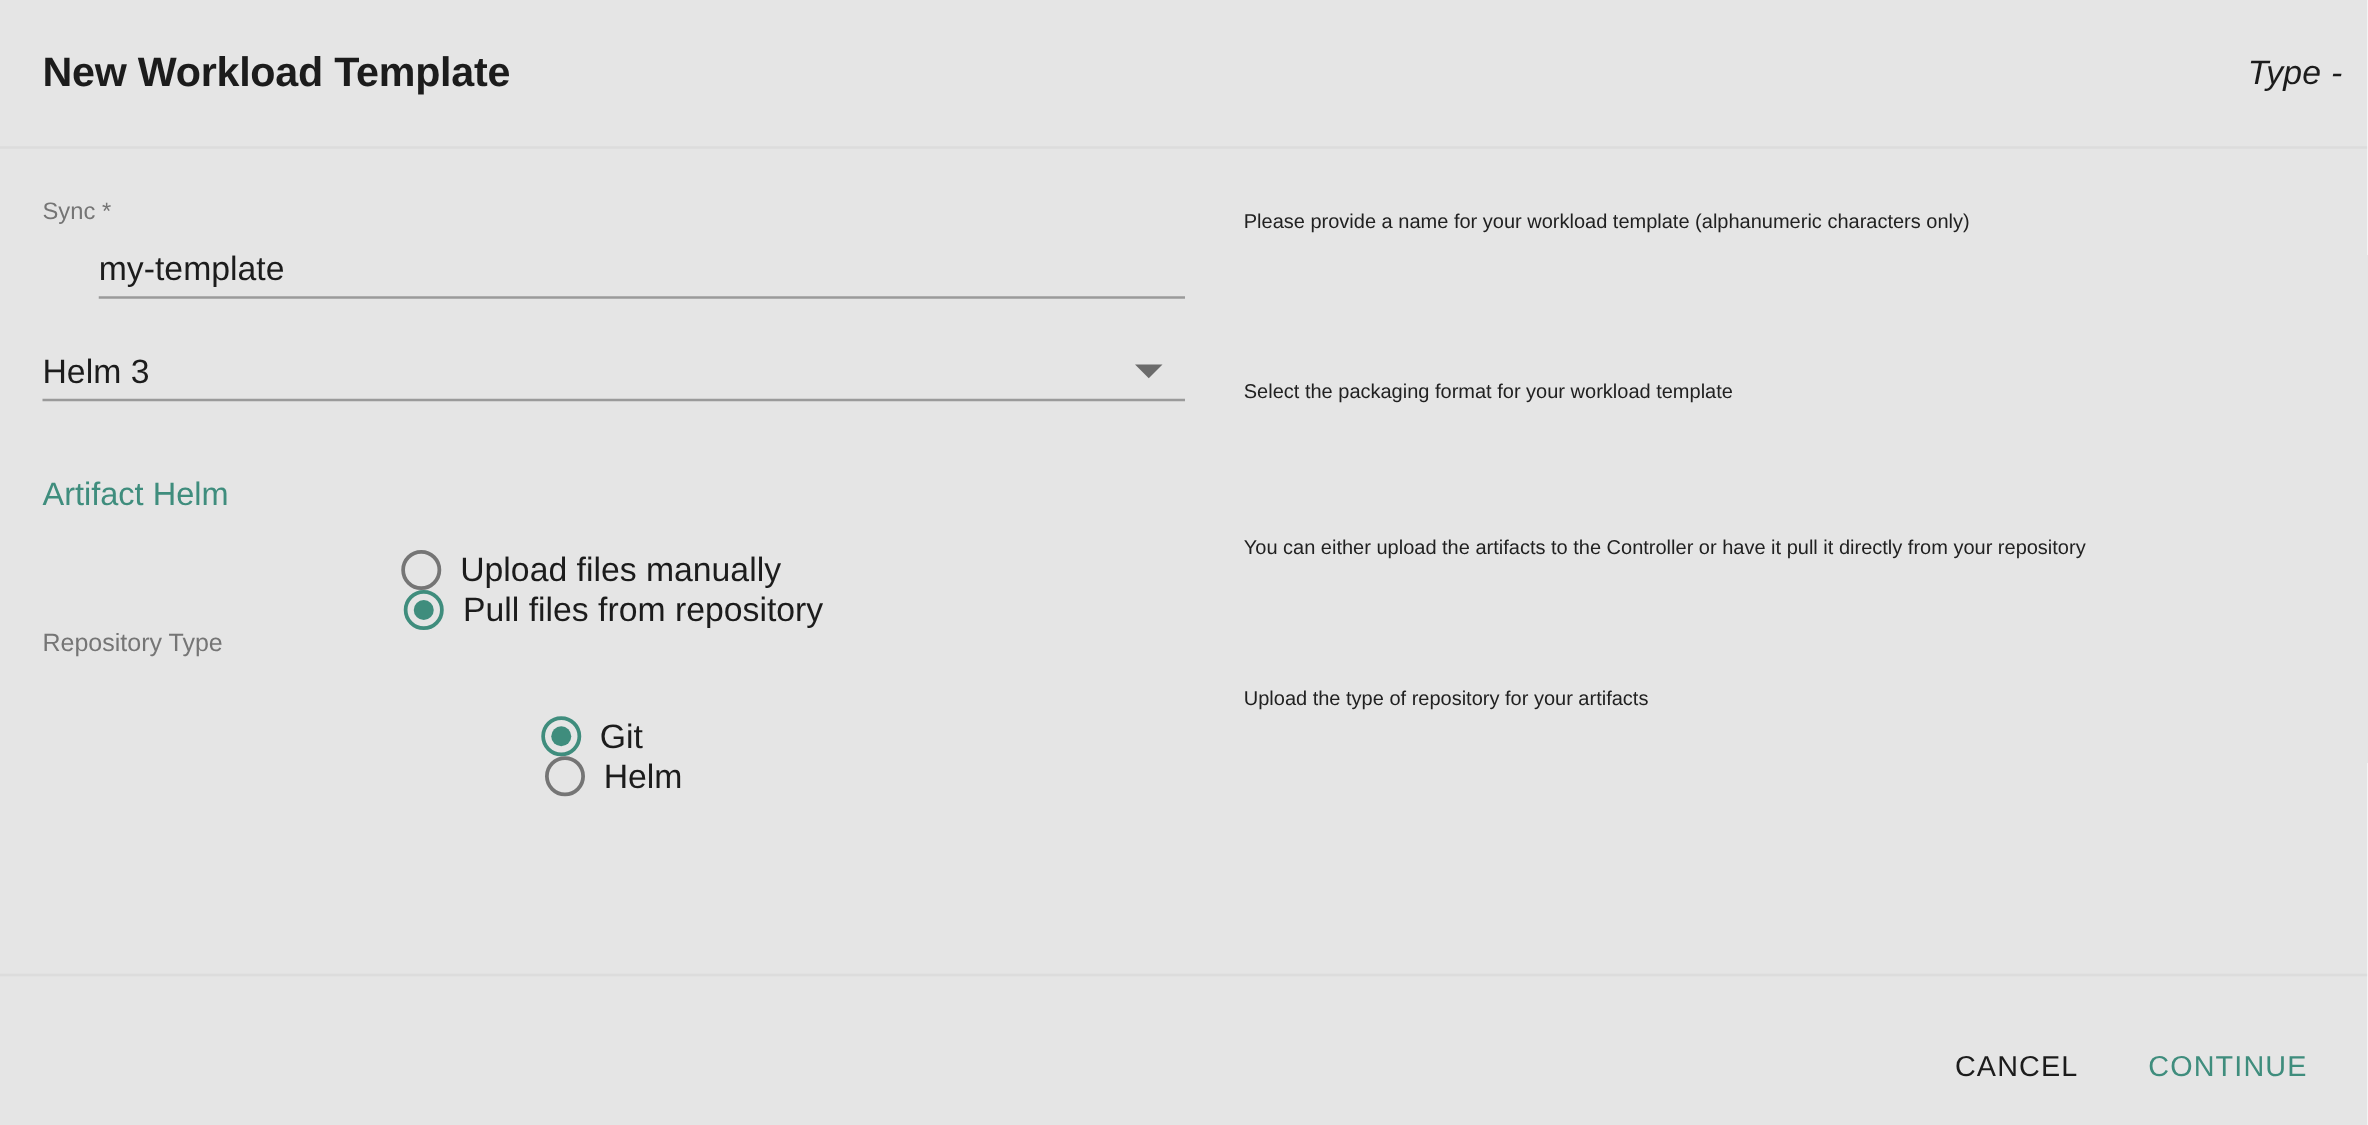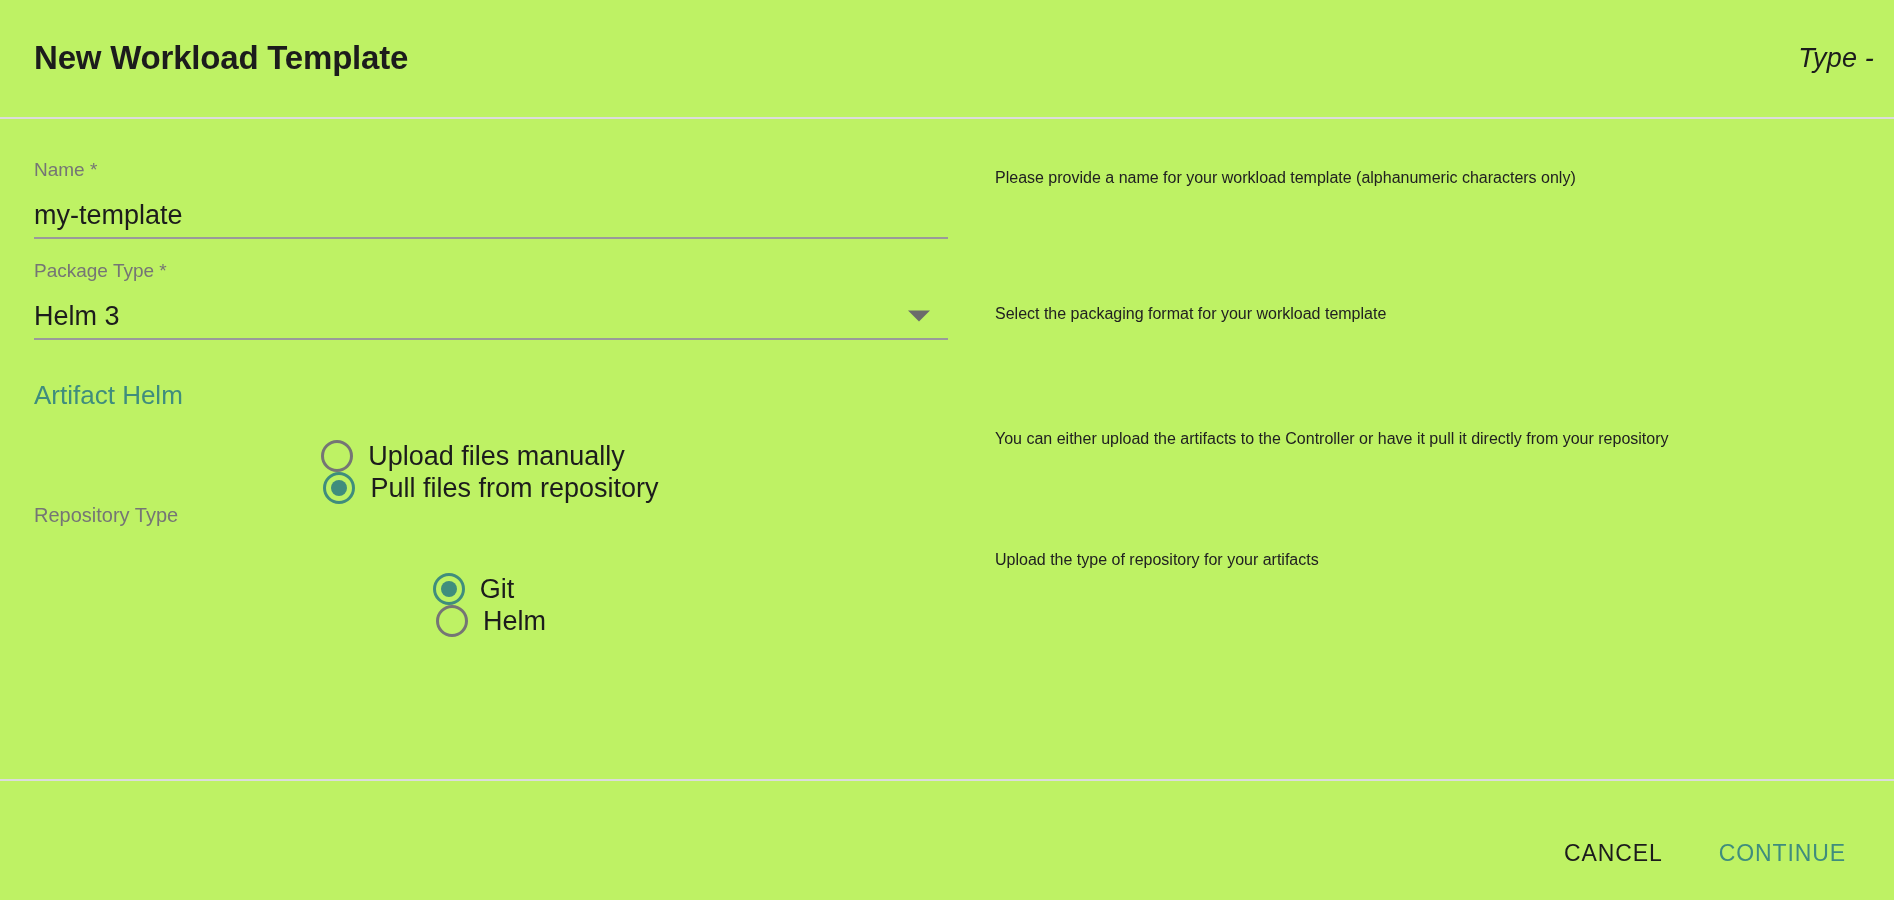--- a/index.html
+++ b/index.html
@@ -10,21 +10,21 @@
   }
   body {
     font-family: "Liberation Sans", sans-serif;
     color: #212121;
     -webkit-font-smoothing: antialiased;
   }
   .dialog {
     position: relative;
     width: 1894px;
     height: 900px;
-    background: #bef264;
+    background: #e5e5e5;
     overflow: hidden;
     box-sizing: border-box;
   }
 
   
   .dialog-header {
     position: absolute;
     left: 0;
     top: 0;
     width: 1894px;
@@ -217,31 +217,30 @@
 
   <div class="dialog-header">
     <div class="dialog-title">New Workload Template</div>
     <div class="dialog-type">Type -</div>
   </div>
 
   <div class="dialog-body">
 
     <div class="grid-row" style="top:41px;">
       <div class="col-left">
-        <div class="field-label">Name *</div>
-        <div class="field-value-wrap" style="margin-top:14px;">
+        <div class="field-label">Sync *</div>
+        <div class="field-value-wrap" style="margin-top:14px;margin-left:45px;">
           <input class="field-value" type="text" value="my-template" style="">
         </div>
       </div>
       <div class="col-right" style="top:9px;">Please provide a name for your workload template (alphanumeric characters only)</div>
     </div>
 
     <div class="grid-row" style="top:142px;">
       <div class="col-left">
-        <div class="field-label">Package Type *</div>
         <div class="field-value-wrap" style="margin-top:14px;">
           <span class="field-value">Helm 3</span>
           <span class="select-arrow"></span>
         </div>
       </div>
       <div class="col-right" style="top:44px;">Select the packaging format for your workload template</div>
     </div>
 
     <div class="grid-row" style="top:263px;">
       <div class="col-left">

